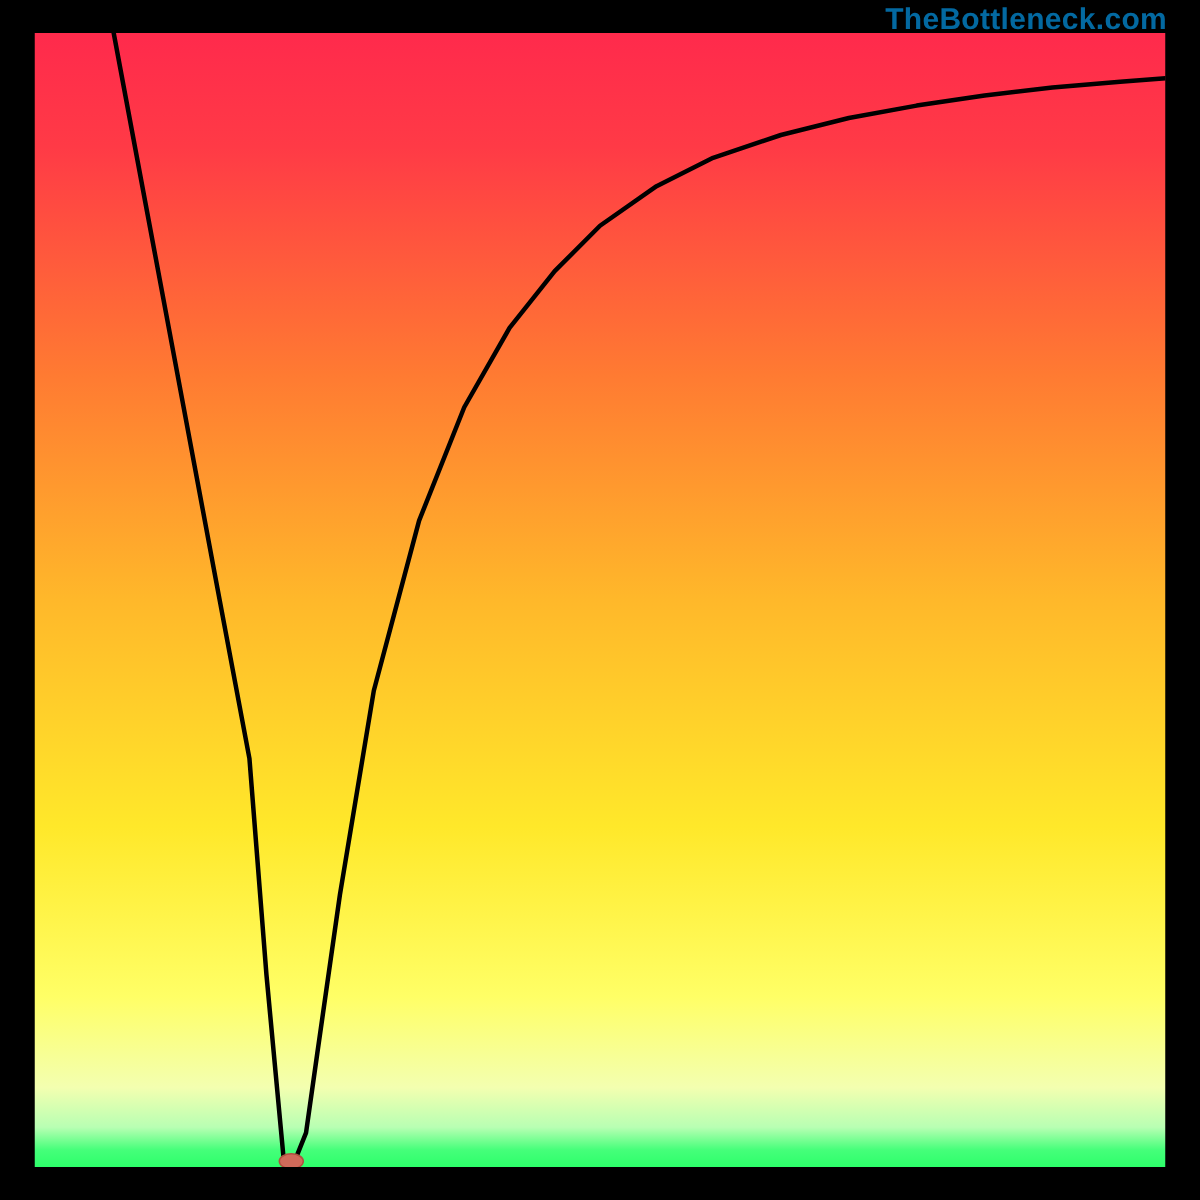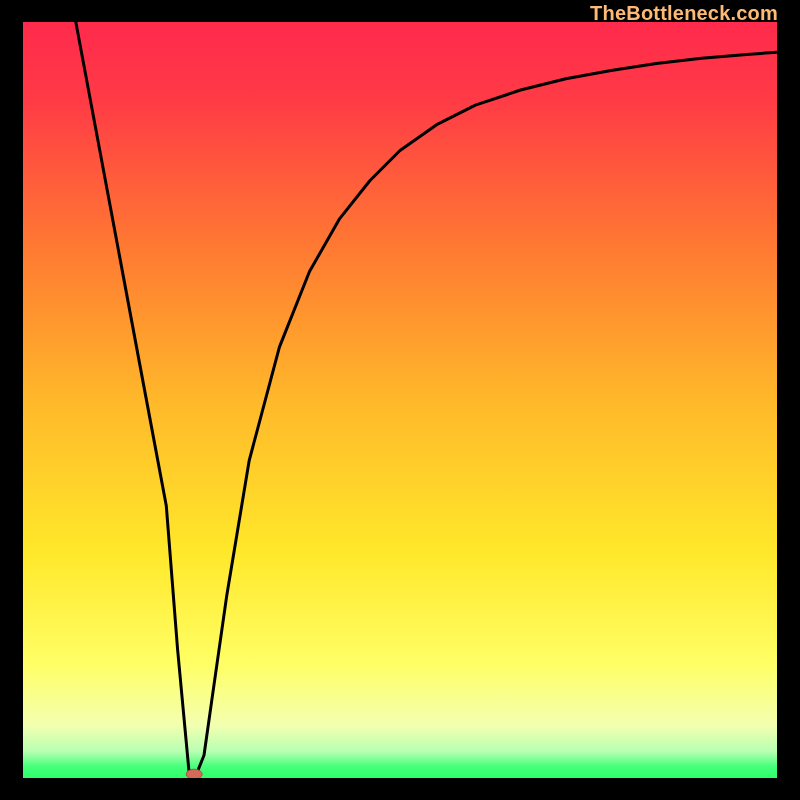--- a/index.html
+++ b/index.html
@@ -25,21 +25,21 @@
     width: 754px;
     height: 756px;
   }
   .watermark {
     position: absolute;
     top: 2px;
     right: 22px;
     font-family: Arial, Helvetica, sans-serif;
     font-size: 20px;
     font-weight: 600;
-    color: #fdba74;
+    color: #0369a1;
     letter-spacing: 0.2px;
   }
   svg { display: block; }
 </style>
 </head>
 <body>
 
 <div class="frame">
   <svg class="plot" viewBox="0 0 754 756" preserveAspectRatio="none">
     <defs>

